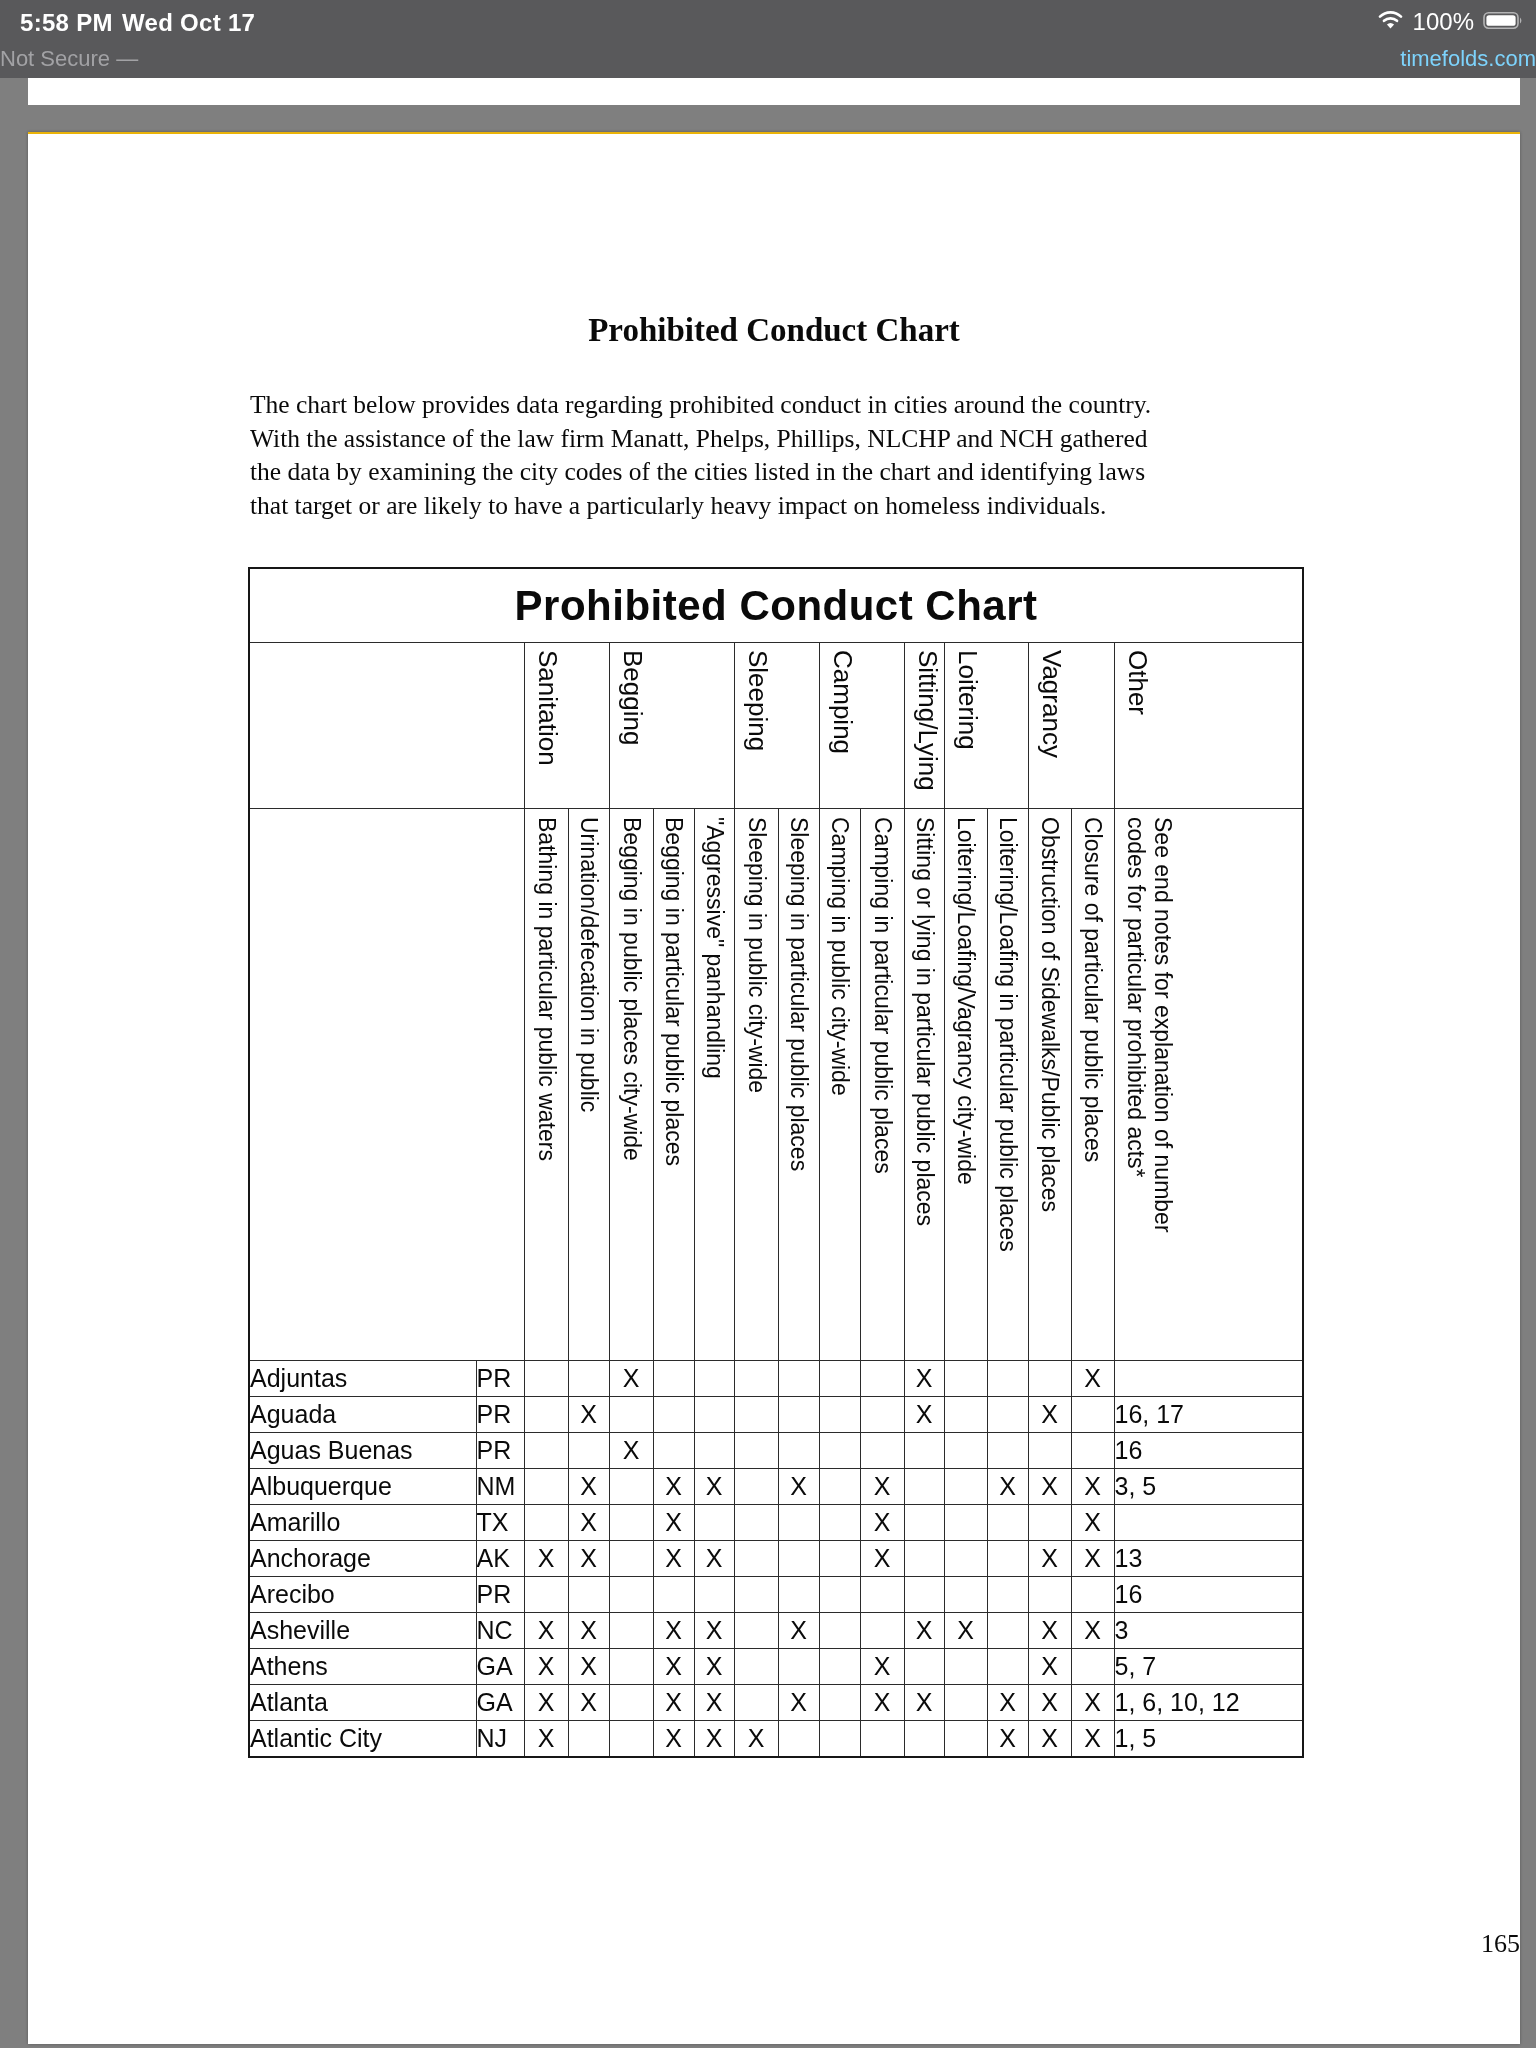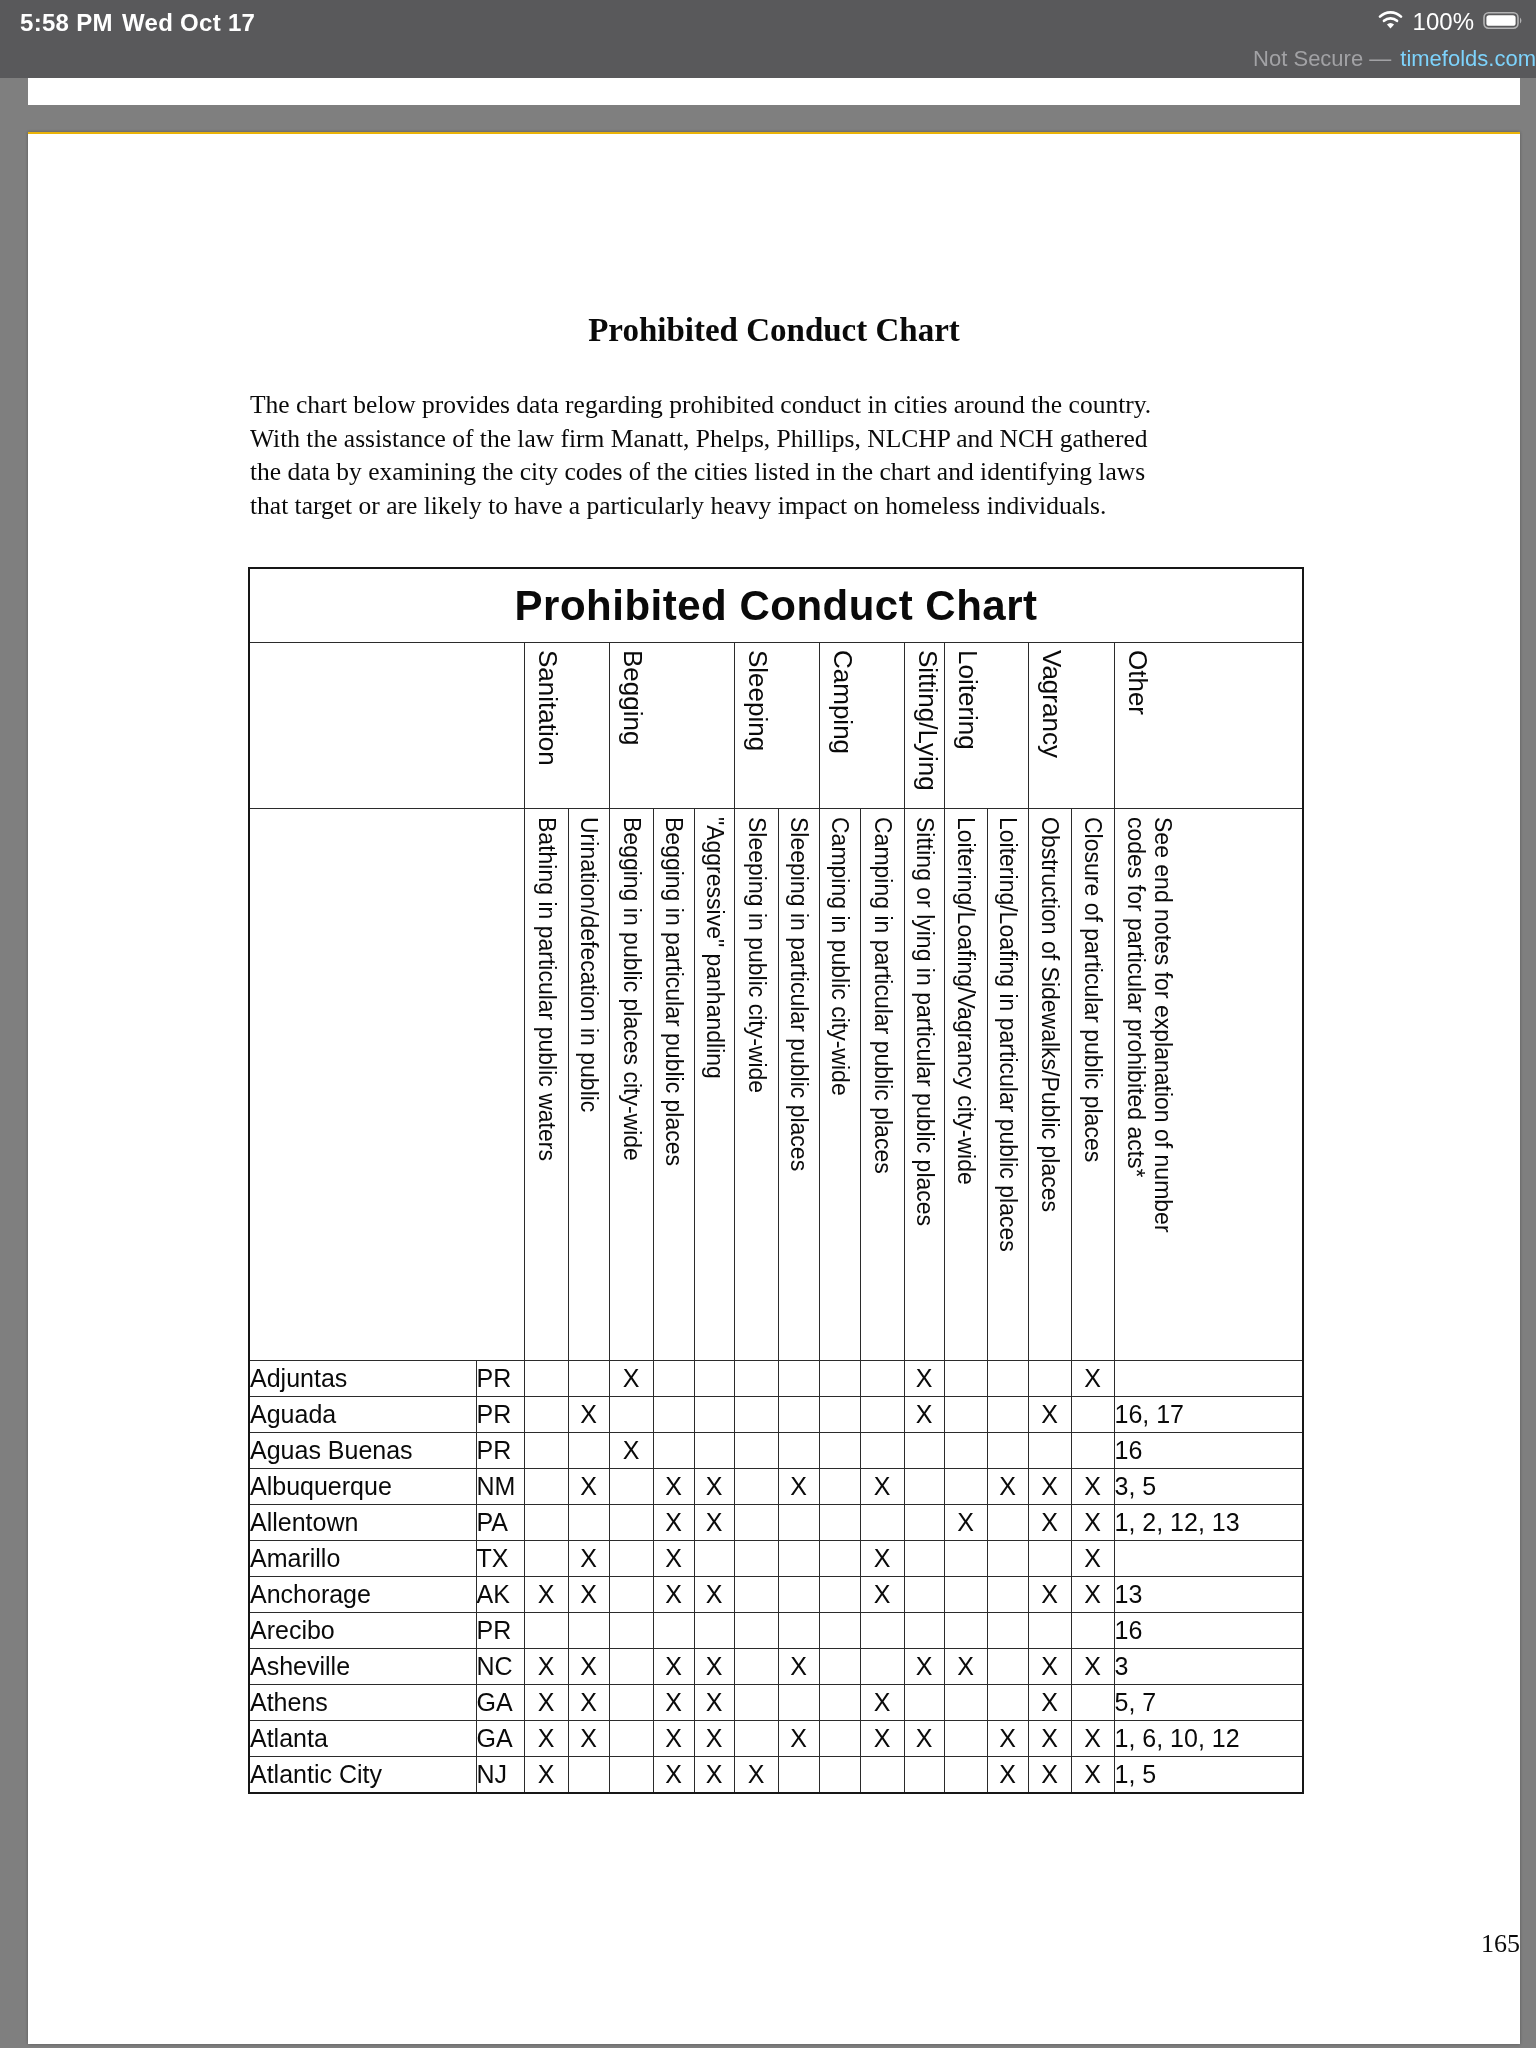--- a/index.html
+++ b/index.html
@@ -5,21 +5,21 @@
   html,body{margin:0;padding:0;width:1536px;height:2048px;overflow:hidden;background:#7f7f7f;
             font-family:"Liberation Sans",sans-serif;}
   
   .chrome{position:absolute;left:0;top:0;width:1536px;height:98px;background:#59595b;color:#fff;}
   .status-row{position:absolute;left:0;top:0;width:100%;height:44px;}
   .time{position:absolute;left:20px;top:9px;font-size:24px;font-weight:600;letter-spacing:.3px;}
   .date{position:absolute;left:122px;top:9px;font-size:24px;font-weight:600;letter-spacing:.3px;}
   .status-right{position:absolute;right:12px;top:7px;display:flex;align-items:center;gap:9px;height:30px;}
   .battery-pct{font-size:24px;font-weight:500;}
   .url-row{position:absolute;left:0;top:40px;width:100%;height:38px;display:flex;
-           align-items:center;justify-content:flex-end;gap:9px;font-size:22px;}
+           align-items:center;justify-content:space-between;gap:9px;font-size:22px;}
   .secure-label{color:#a2a2a5;}
   .domain{color:#7dd3fc;}
   
   .viewer{position:absolute;left:0;top:78px;width:1536px;height:1970px;background:#7f7f7f;}
   .prev-page{position:absolute;left:28px;top:0;width:1492px;height:27px;background:#ffffff;}
   .page{position:absolute;left:28px;top:54px;width:1492px;height:1910px;background:#ffffff;
         border-top:2px solid #eab308;box-shadow:0 0 3px rgba(0,0,0,.3);}
   
   .doc-title{position:absolute;left:0;top:178px;width:100%;text-align:center;
              font-family:"Liberation Serif",serif;font-weight:bold;font-size:33px;color:#0a0a0a;}
@@ -208,39 +208,20 @@
             <td class="xc"></td>
             <td class="xc">X</td>
             <td class="xc"></td>
             <td class="xc"></td>
             <td class="xc">X</td>
             <td class="xc">X</td>
             <td class="xc">X</td>
             <td class="notes">3, 5</td>
           </tr>
           <tr class="r-data">
-            <td class="city">Allentown</td>
-            <td class="state">PA</td>
-            <td class="xc"></td>
-            <td class="xc"></td>
-            <td class="xc"></td>
-            <td class="xc">X</td>
-            <td class="xc">X</td>
-            <td class="xc"></td>
-            <td class="xc"></td>
-            <td class="xc"></td>
-            <td class="xc"></td>
-            <td class="xc"></td>
-            <td class="xc">X</td>
-            <td class="xc"></td>
-            <td class="xc">X</td>
-            <td class="xc">X</td>
-            <td class="notes">1, 2, 12, 13</td>
-          </tr>
-          <tr class="r-data">
             <td class="city">Amarillo</td>
             <td class="state">TX</td>
             <td class="xc"></td>
             <td class="xc">X</td>
             <td class="xc"></td>
             <td class="xc">X</td>
             <td class="xc"></td>
             <td class="xc"></td>
             <td class="xc"></td>
             <td class="xc"></td>

